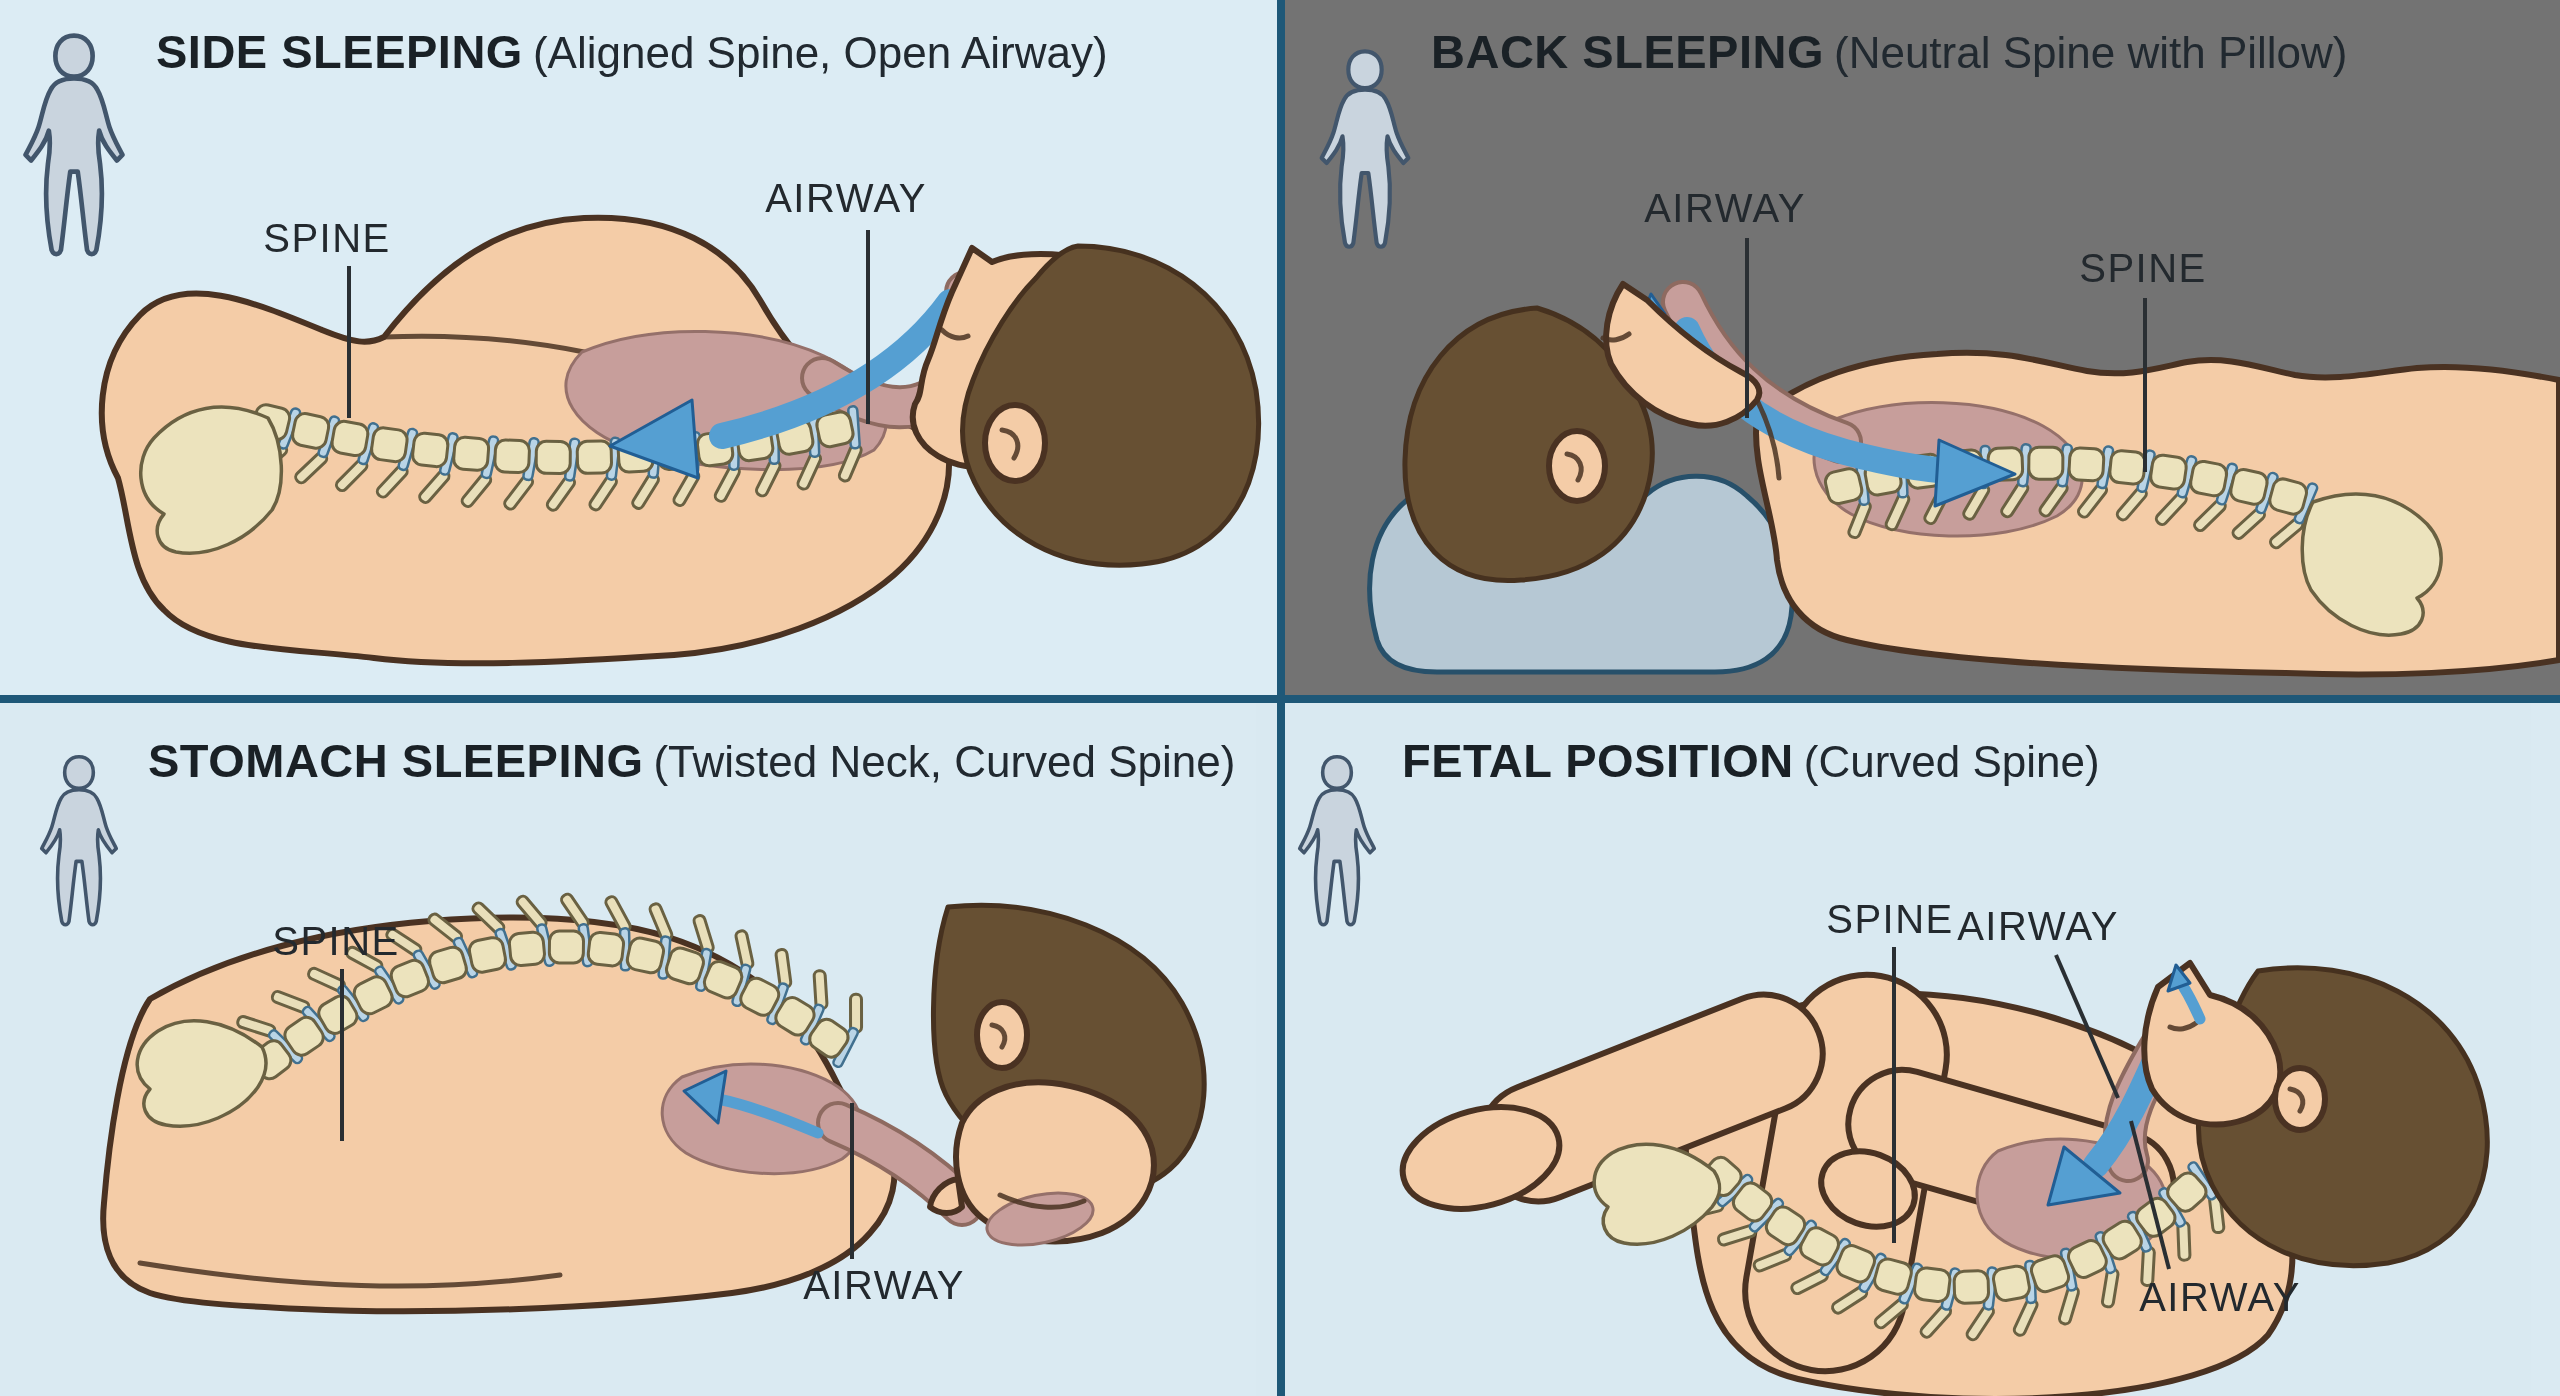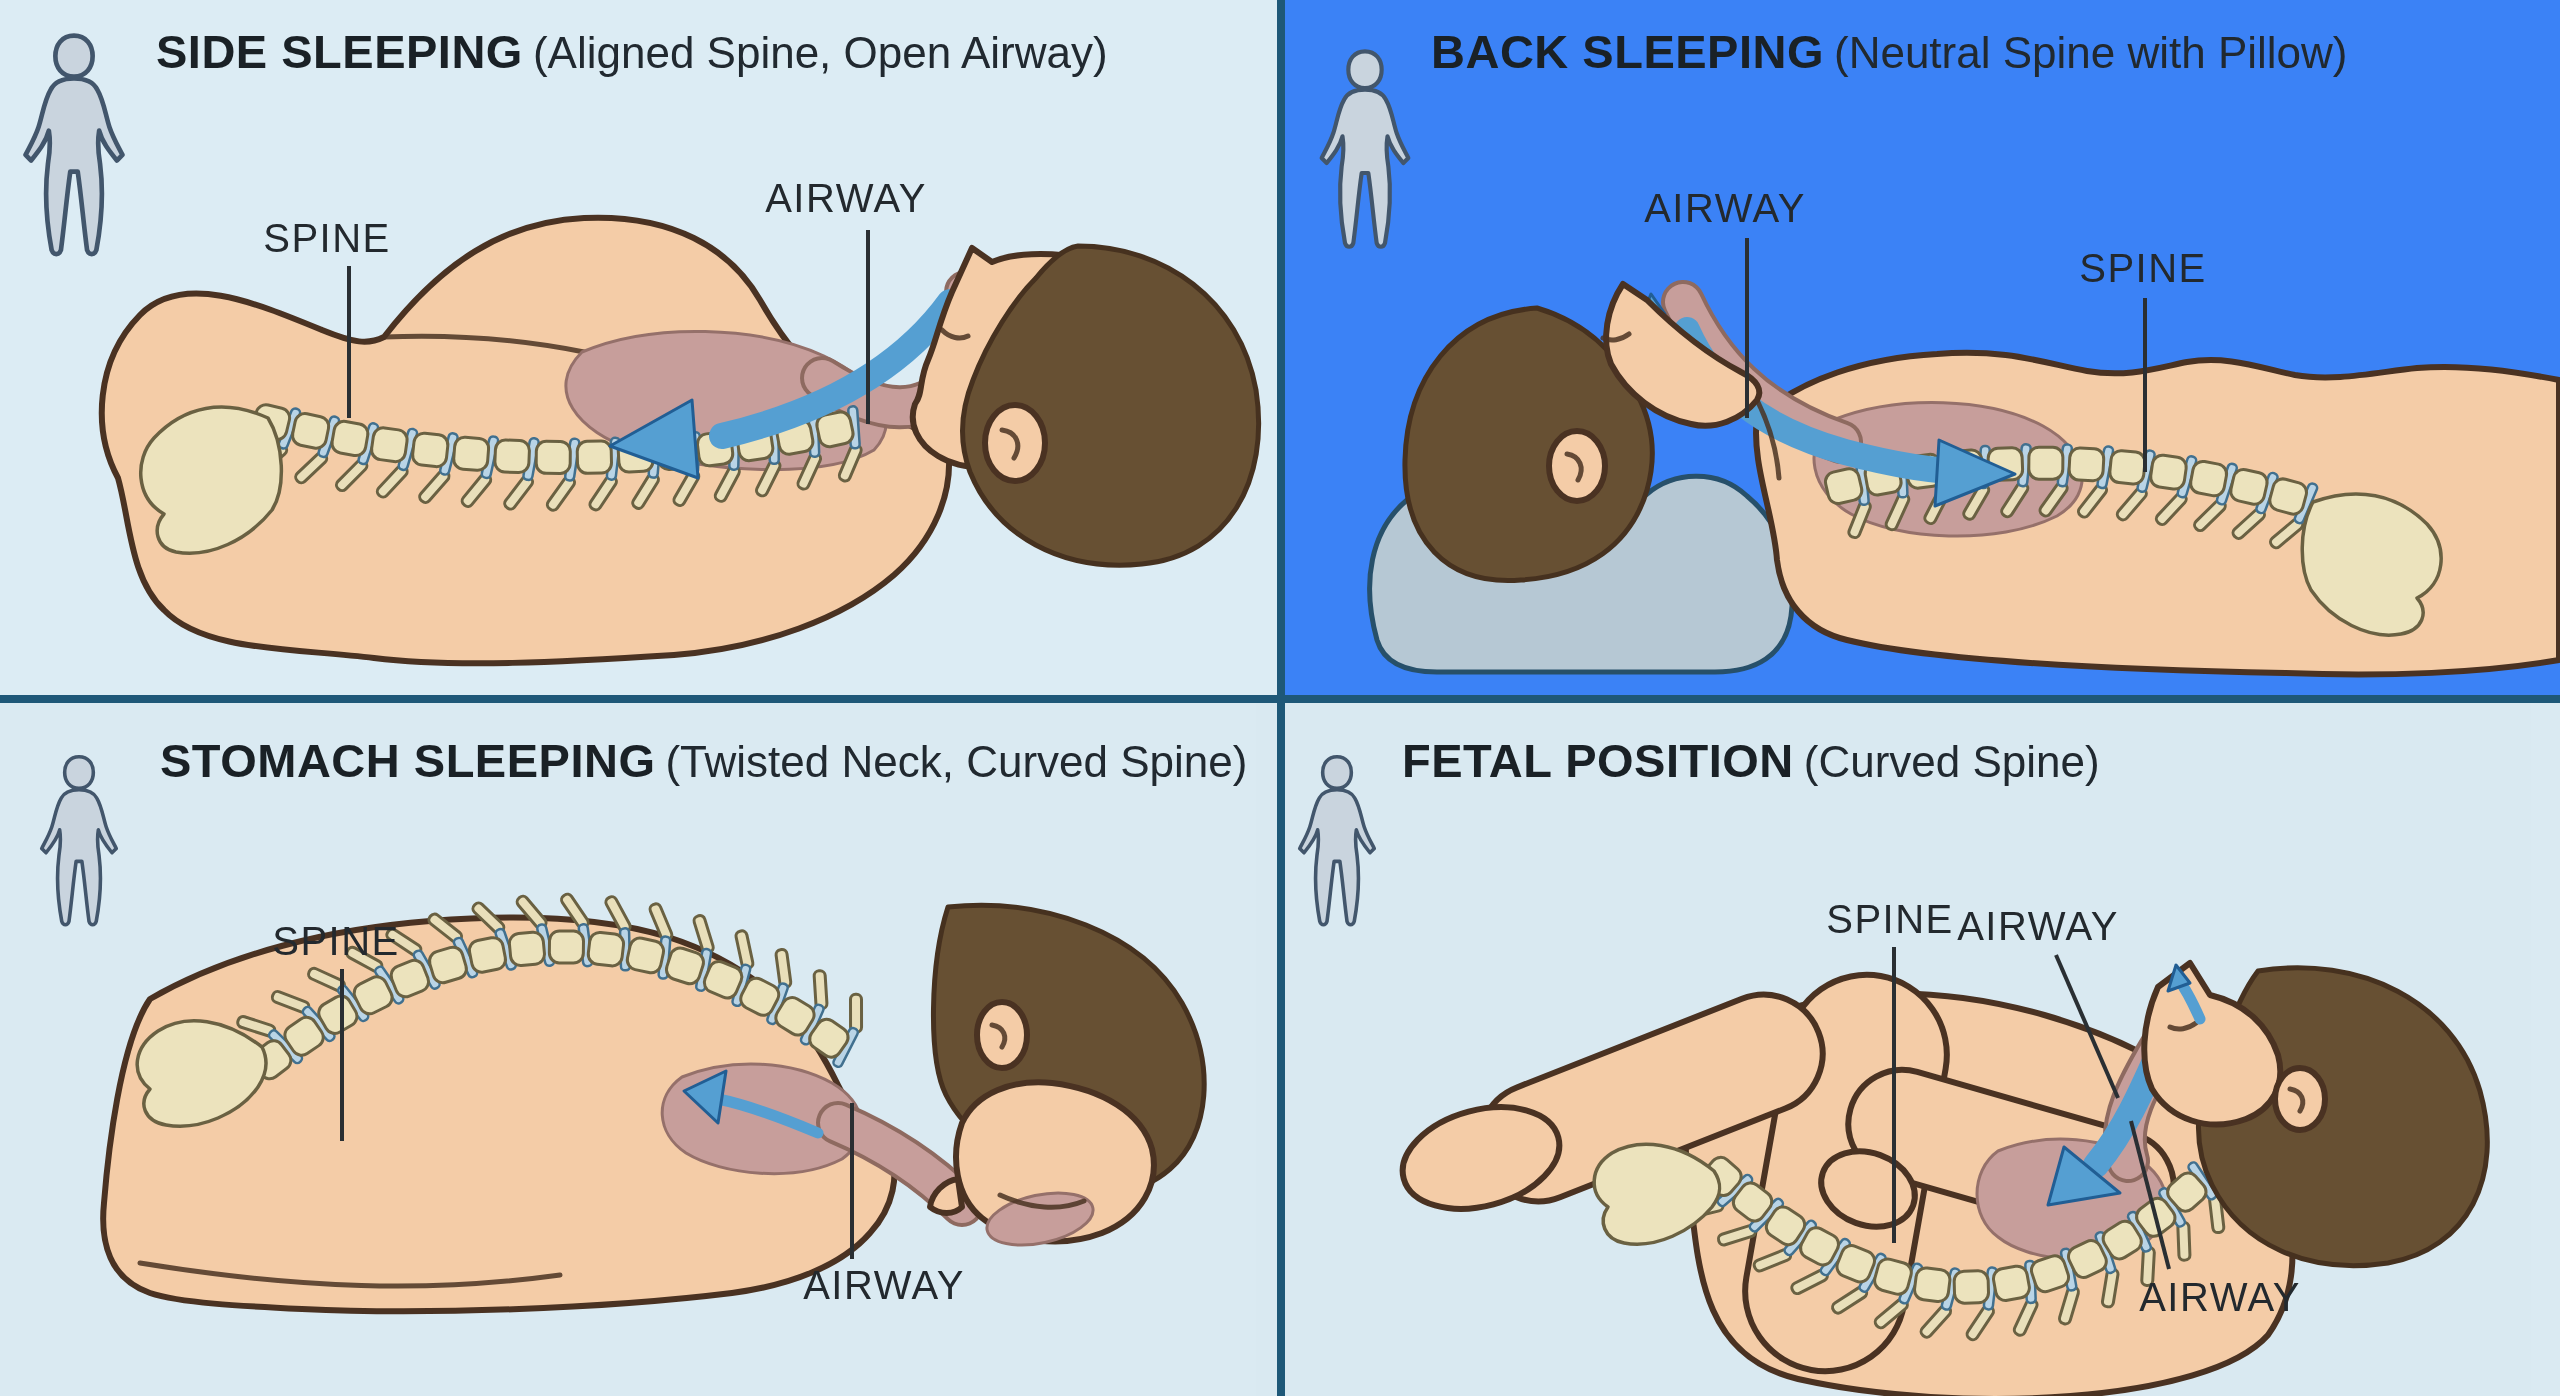--- a/index.html
+++ b/index.html
@@ -1,20 +1,20 @@
 <!DOCTYPE html>
 <html><head>
 <meta charset="utf-8">
 <style>
   html,body{margin:0;padding:0;background:#d9e9f1;}
   .canvas{position:relative;width:2560px;height:1396px;background:#daeaf2;overflow:hidden;
           font-family:"Liberation Sans",sans-serif;}
   .panel{position:absolute;overflow:hidden;}
   #p1{left:0;top:0;width:1277px;height:695px;background:#dcecf4;padding-left:44px;}
-  #p2{left:1285px;top:0;width:1275px;height:695px;background:#3b82f6;}
+  #p2{left:1285px;top:0;width:1275px;height:695px;background:#737373;}
   #p3{left:0;top:703px;width:1277px;height:693px;background:#daeaf2;}
   #p4{left:1256px;top:703px;width:1275px;height:693px;background:#d9e9f1;}
   .vdiv{position:absolute;left:1277px;top:0;width:8px;height:1396px;background:#1e5878;}
   .hdiv{position:absolute;left:0;top:695px;width:2560px;height:8px;background:#1e5878;}
   .title{position:absolute;white-space:nowrap;color:#1a2126;
          font-size:47px;font-weight:700;letter-spacing:.5px;}
   .title .sub{font-weight:400;font-size:44px;color:#212930;margin-left:10px;letter-spacing:0;}
   .lbl{position:absolute;transform:translateX(-50%);white-space:nowrap;
        font-size:40px;font-weight:400;color:#23292e;letter-spacing:1.5px;}
   .figicon{position:absolute;}
@@ -368,21 +368,21 @@
       <path class="thinline" d="M1000,492 C1030,506 1060,508 1084,498"></path>
       <path class="skin" d="M958,476 C944,478 932,490 930,504 C940,512 954,512 962,504 Z"></path>
       <ellipse class="skin" cx="1002" cy="332" rx="25" ry="33"></ellipse>
       <path class="thinline" d="M992,322 C1004,324 1008,334 1002,344"></path>
       <line class="pline" x1="342" y1="266" x2="342" y2="438"></line>
       <line class="pline" x1="852" y1="400" x2="852" y2="556"></line>
     </svg>
     <svg class="figicon" style="left:36px;top:34px" width="86" height="210" viewBox="0 0 120 250">
         <use href="#figsym"></use>
       </svg>
-    <div class="title" style="left:160px;top:30px">
+    <div class="title" style="left:148px;top:30px">
       <span>STOMACH SLEEPING</span><span class="sub">(Twisted Neck, Curved Spine)</span>
     </div>
     <div class="lbl" style="left:336px;top:216px">SPINE</div>
     <div class="lbl" style="left:884px;top:560px">AIRWAY</div>
   </div>
 
   <div class="panel" id="p4">
     <svg class="art" viewBox="0 0 1275 693">
       <path class="skin" d="M432,470 C416,372 482,302 602,292 C722,282 862,322 952,392 C1032,452 1062,562 1012,632
            C952,700 702,712 542,676 C442,652 442,560 432,470 Z"></path>

